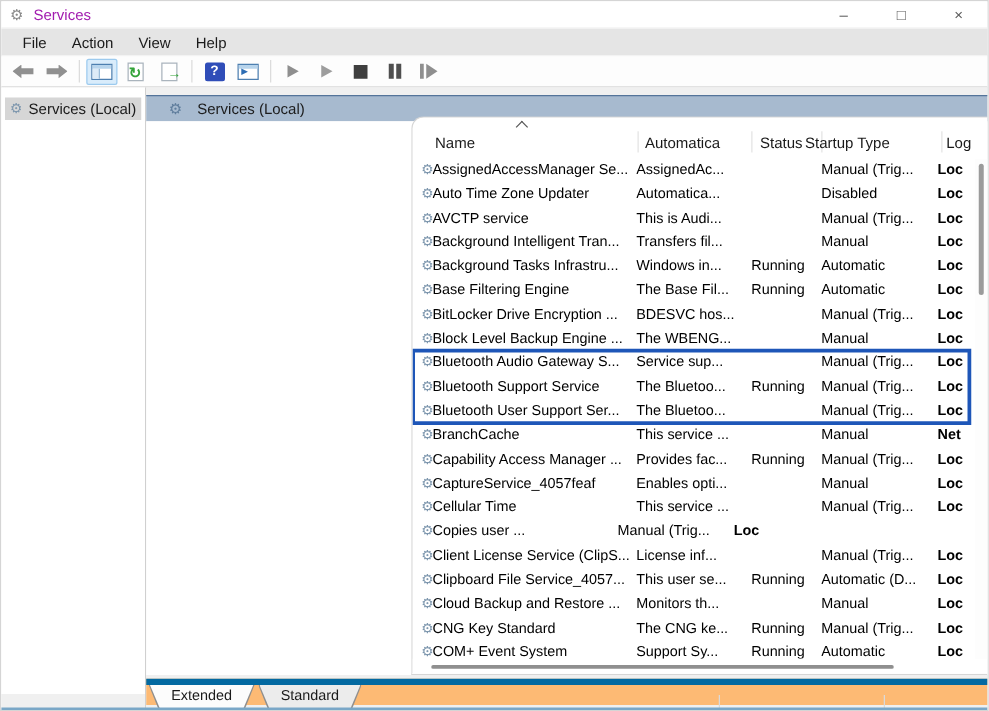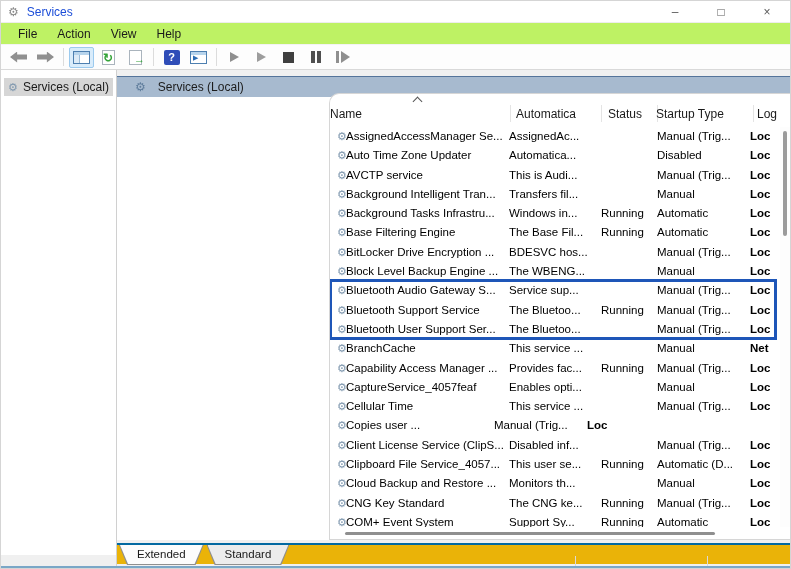--- a/index.html
+++ b/index.html
@@ -9,26 +9,26 @@
     --selection-bg:#d6d6d6;
     --accent-strip:#7aa7c7;
   }
   *{margin:0;padding:0;box-sizing:border-box;}
   body{font-family:"Liberation Sans",sans-serif;background:#ddd;}
   .window{position:relative;width:791px;height:569px;background:#fff;overflow:hidden;border:1px solid #d5d5d5;}
 
   
   .titlebar{position:relative;height:22px;background:#ffffff;border-bottom:1px solid #ededed;display:flex;align-items:center;}
   .title-icon{font-size:12px;color:#8a8a8a;margin-left:7px;line-height:1;}
-  .title-text{font-size:12px;color:#1d4ed8;margin-left:8px;}
+  .title-text{font-size:12px;color:#a21caf;margin-left:8px;}
   .win-controls{position:absolute;right:0;top:0;height:22px;display:flex;}
   .win-btn{width:46px;height:22px;display:flex;align-items:center;justify-content:center;font-size:12px;color:#5a5a5a;cursor:default;}
 
   
-  .menubar{height:22px;background:#bef264;display:flex;align-items:center;padding-left:8px;border-bottom:1px solid #f3f3f3;}
+  .menubar{height:22px;background:#e5e5e5;display:flex;align-items:center;padding-left:8px;border-bottom:1px solid #f3f3f3;}
   .menu-item{font-size:12px;color:#1a1a1a;padding:3px 9px;margin-right:2px;}
 
   
   .toolbar{height:25px;background:#fdfdfd;border-bottom:1px solid #d9d9d9;display:flex;align-items:center;padding-left:4px;}
   .tbtn{width:25px;height:21px;display:flex;align-items:center;justify-content:center;margin:0 1px;border:1px solid transparent;border-radius:2px;}
   .tbtn.active{background:#d9ecfb;border-color:#9ccaee;}
   .tsep{width:1px;height:18px;background:#dcdcdc;margin:0 4px;}
 
   .ic-arrow-l{width:17px;height:11px;background:#909090;clip-path:polygon(0 50%,42% 0,42% 28%,100% 28%,100% 72%,42% 72%,42% 100%);}
   .ic-arrow-r{width:17px;height:11px;background:#909090;clip-path:polygon(100% 50%,58% 0,58% 28%,0 28%,0 72%,58% 72%,58% 100%);}
@@ -82,21 +82,21 @@
   .c-startup{flex:none;width:93px;overflow:hidden;white-space:nowrap;}
   .c-log{flex:1;overflow:hidden;white-space:nowrap;font-weight:bold;}
   .hlbox{position:absolute;left:-1px;right:3px;border:3px solid var(--highlight-box);pointer-events:none;}
 
   .vscroll{position:absolute;top:33px;right:0;width:10px;bottom:12px;background:#fdfdfd;}
   .vthumb{position:absolute;right:3px;top:4px;width:4px;height:105px;background:#9b9b9b;border-radius:2px;}
   .hscroll{position:absolute;left:0;right:10px;bottom:0;height:12px;background:#fff;}
   .hthumb{position:absolute;left:15px;bottom:4px;width:370px;height:3px;background:#8f8f8f;border-radius:2px;}
 
   
-  .tabstrip{position:absolute;left:0;right:0;top:473px;height:21px;border-top:2px solid #0369a1;background:#eab308;display:flex;padding-left:2px;z-index:4;}
+  .tabstrip{position:absolute;left:0;right:0;top:473px;height:21px;border-top:5px solid #0369a1;background:#fdba74;display:flex;padding-left:2px;z-index:4;}
   .tab{position:relative;height:20px;padding:0 18px;margin-right:3px;}
   .tab-edge{position:absolute;top:0;left:0;right:0;bottom:0;background:#8f8f8f;clip-path:polygon(0 0,100% 0,calc(100% - 8px) 100%,8px 100%);}
   .tab-face{position:absolute;top:0;left:1px;right:1px;bottom:1px;background:#ececec;clip-path:polygon(0 0,100% 0,calc(100% - 8px) 100%,8px 100%);}
   .tab.active .tab-face{background:#fcfcfc;}
   .tab-label{position:relative;z-index:1;font-size:11.5px;color:#1a1a1a;line-height:19px;display:block;text-align:center;}
 
   .status-sep{position:absolute;bottom:2px;height:11px;width:1px;background:#dadada;z-index:5;}
   .win-status-accent{position:absolute;left:0;right:0;bottom:0;height:2px;background:var(--accent-strip);z-index:9;}
 </style>
 </head>
@@ -179,24 +179,24 @@
       </div>
       <div class="desc-area"></div>
 
       <div class="table-panel">
         <div class="thead" id="thead">
           <span class="sort-chevron"></span>
           <span class="col-sep" style="left:180px"></span>
           <span class="col-sep" style="left:271px"></span>
           <span class="col-sep" style="left:327px"></span>
           <span class="col-sep" style="left:423px"></span>
-        <span class="th" style="left: 0;">Name</span>
+        <span class="th" style="left: 18px;">Name</span>
             <span class="th" style="left: 186px;">Automatica</span>
             <span class="th" style="left: 278px;">Status</span>
-            <span class="th" style="left: 326px;">Startup Type</span>
+            <span class="th" style="left: 314px;">Startup Type</span>
             <span class="th" style="left: 427px;">Log</span>
           </div>
         <div class="rows" id="rows">
             <div class="trow">
               <span class="c-icon">⚙</span>
               <span class="c-name">AssignedAccessManager Se...</span>
               <span class="c-desc">AssignedAc...</span>
               <span class="c-status"></span>
               <span class="c-startup">Manual (Trig...</span>
               <span class="c-log">Loc</span>
@@ -316,21 +316,21 @@
             <div class="trow">
               <span class="c-icon">⚙</span>
               <span class="c-desc">Copies user ...</span>
               <span class="c-status"></span>
               <span class="c-startup">Manual (Trig...</span>
               <span class="c-log">Loc</span>
             </div>
             <div class="trow">
               <span class="c-icon">⚙</span>
               <span class="c-name">Client License Service (ClipS...</span>
-              <span class="c-desc">Disabled inf...</span>
+              <span class="c-desc">License inf...</span>
               <span class="c-status"></span>
               <span class="c-startup">Manual (Trig...</span>
               <span class="c-log">Loc</span>
             </div>
             <div class="trow">
               <span class="c-icon">⚙</span>
               <span class="c-name">Clipboard File Service_4057...</span>
               <span class="c-desc">This user se...</span>
               <span class="c-status">Running</span>
               <span class="c-startup">Automatic (D...</span>

